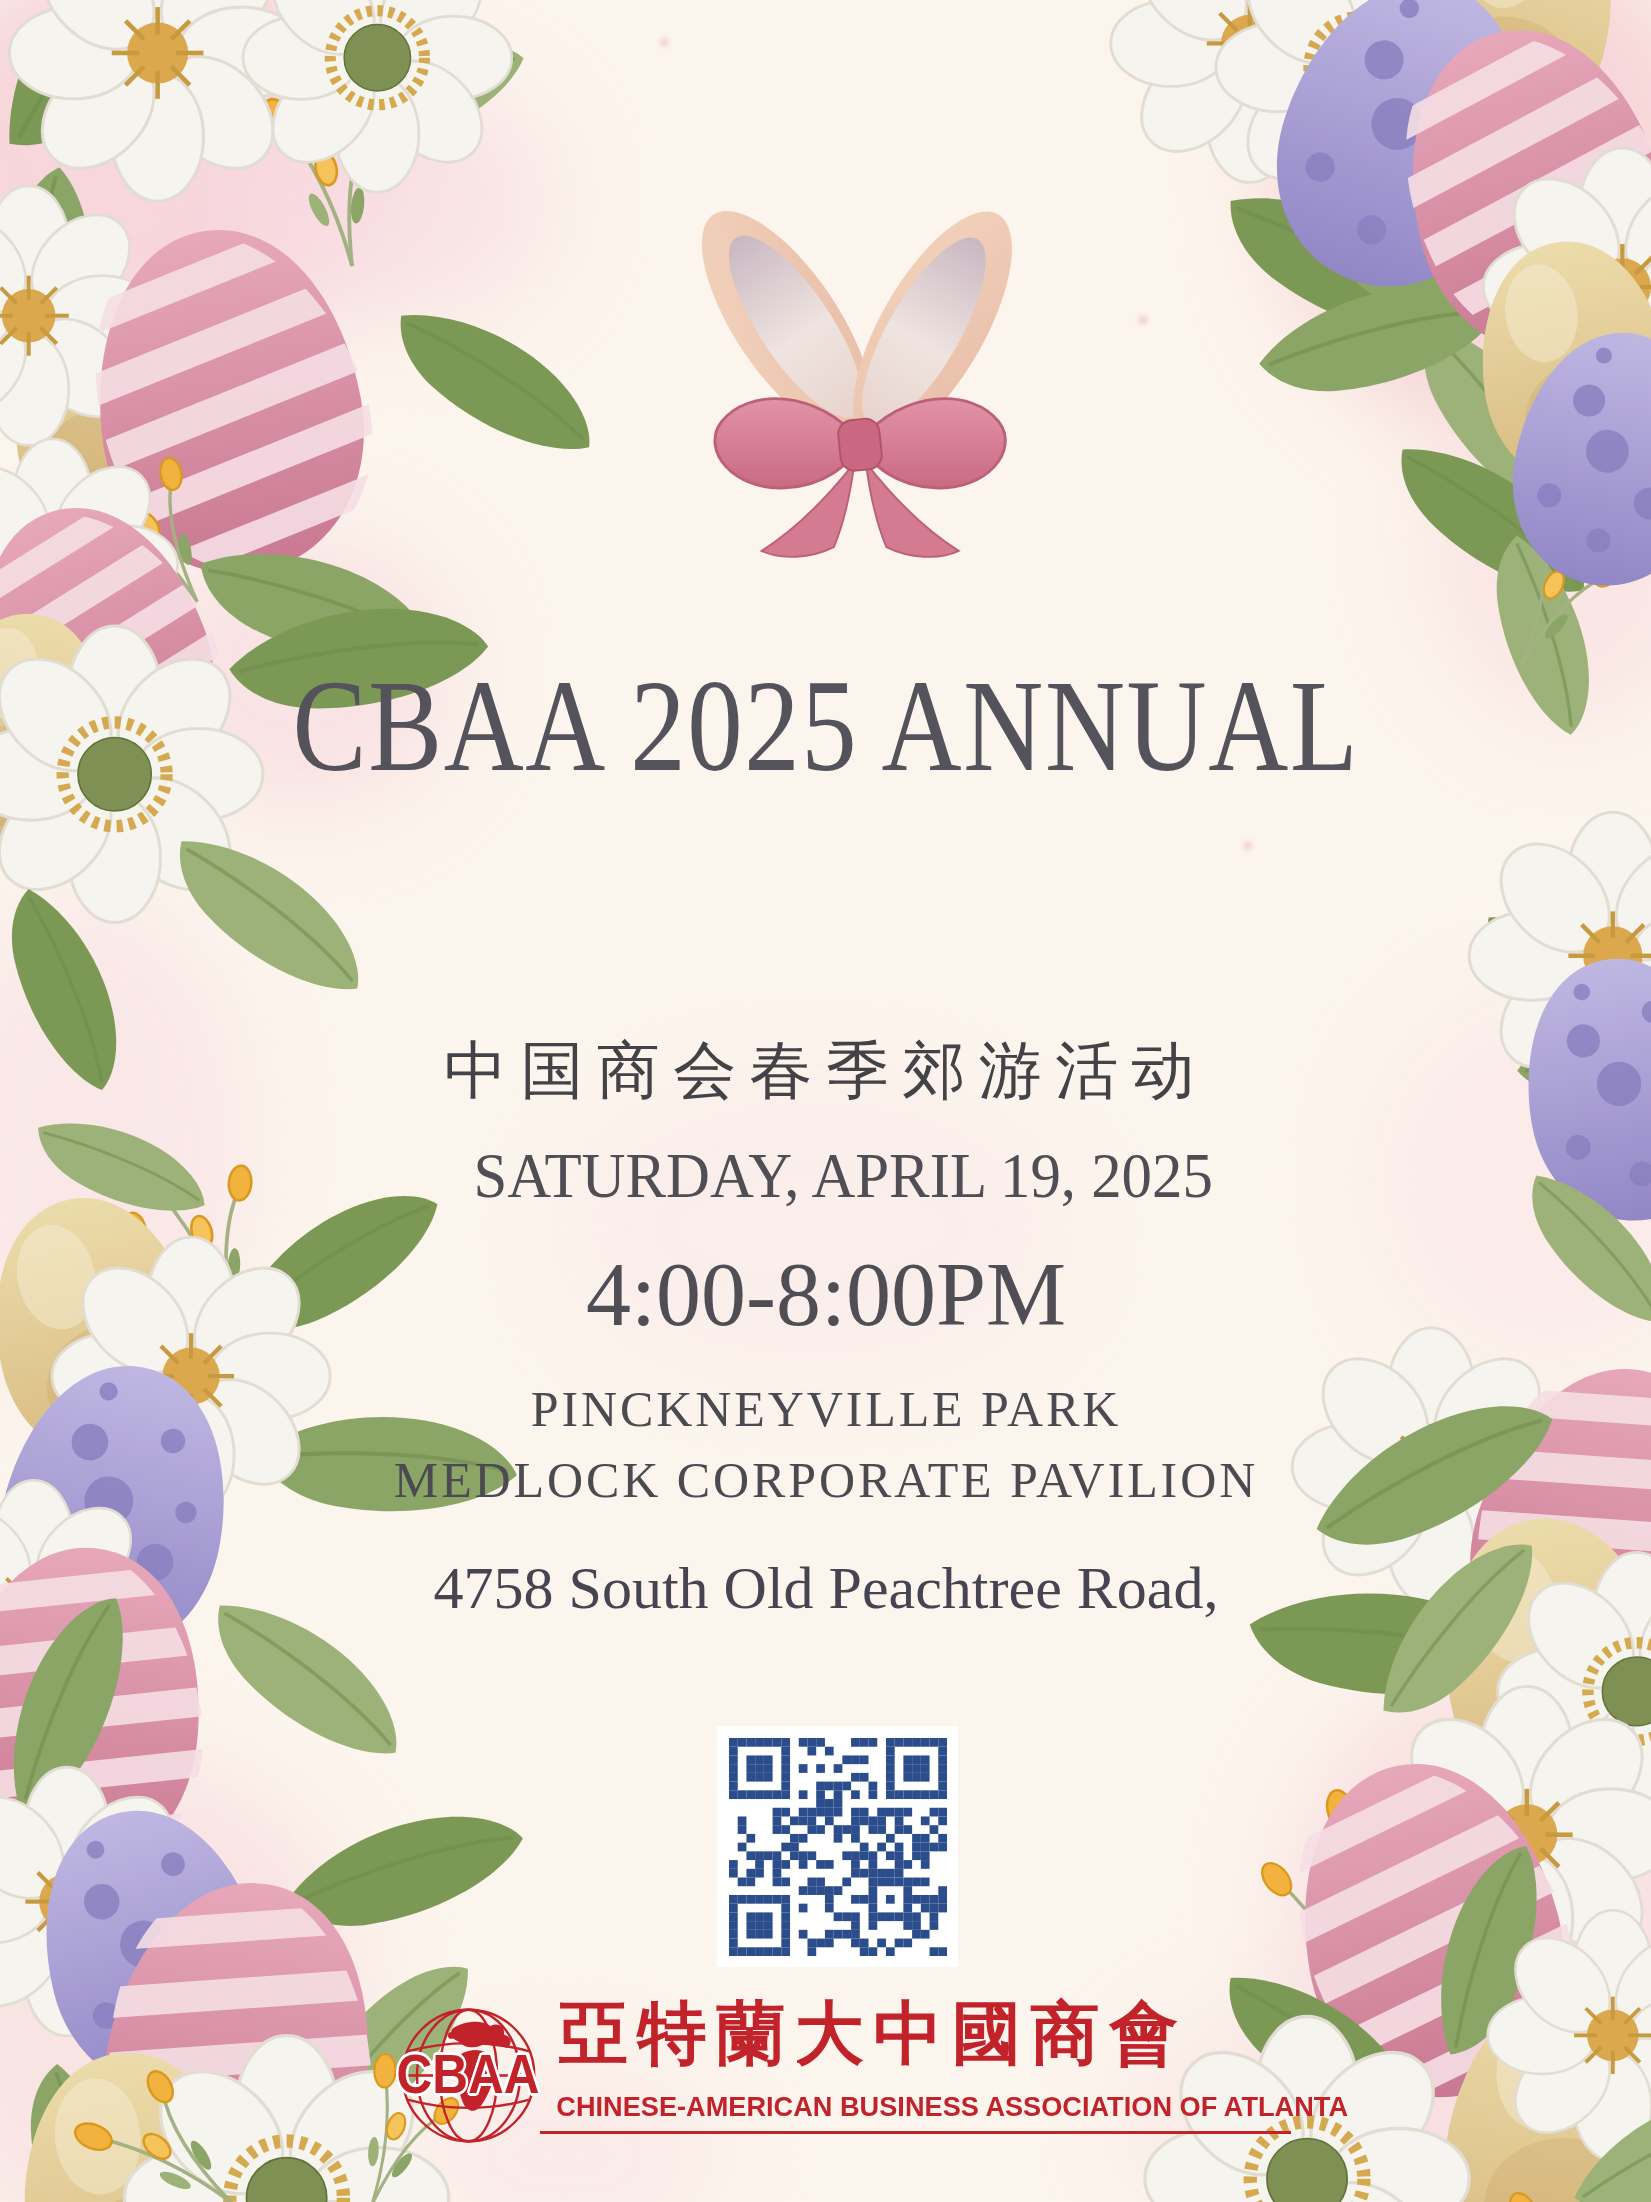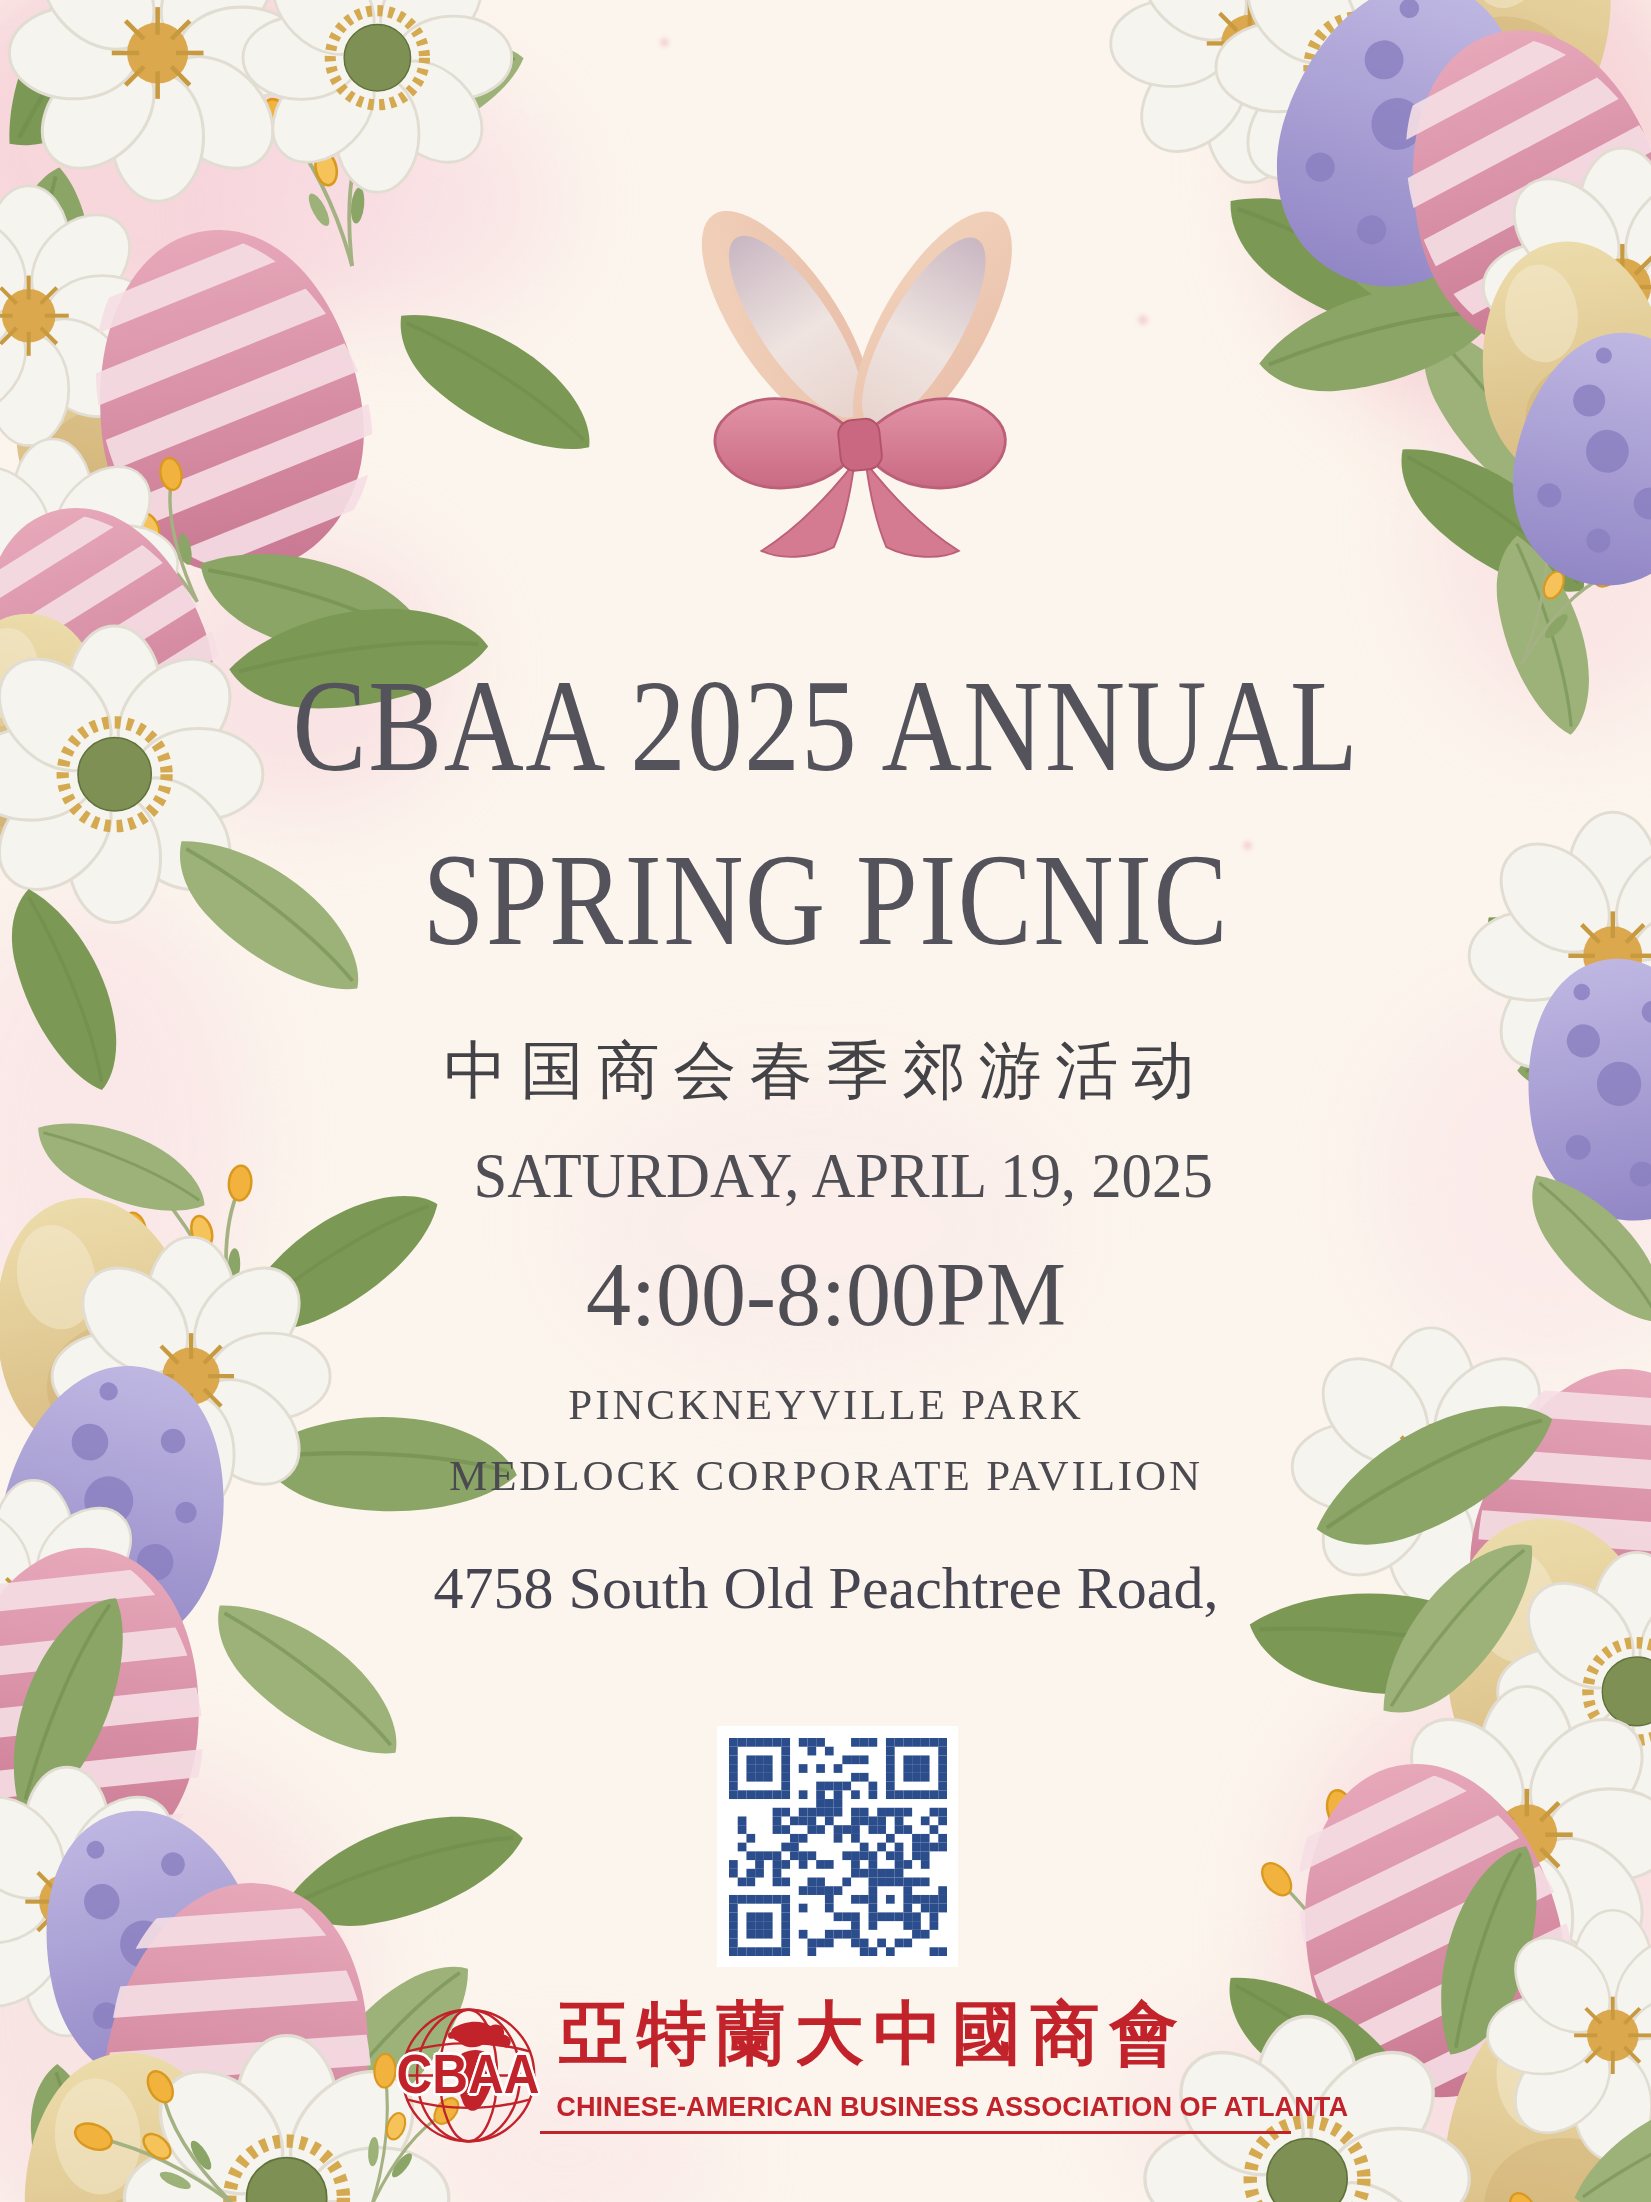--- a/index.html
+++ b/index.html
@@ -26,21 +26,21 @@
   .lfA{fill:#8aa565;} .lfB{fill:#7b9955;} .lfC{fill:#9cb278;}
 
   .txt{position:absolute;left:0;width:1652px;text-align:center;color:#54535b;}
   .squeeze{display:inline-block;transform:scaleX(0.84);transform-origin:center;}
   .title{top:660px;font-size:132px;line-height:1;letter-spacing:1.9px;}
   .title2{top:834px;}
   .zh{top:1008px;font-size:63px;letter-spacing:13.4px;color:#434347;
       font-family:"DejaVu Sans","Liberation Sans",sans-serif;font-weight:500;margin-top:20px;}
   .date{top:1139px;font-size:64px;color:#504e55;margin-left:17px;}
   .time{top:1243px;font-size:90px;color:#504e55;}
-  .venue{font-size:43px;letter-spacing:2.9px;color:#4c4a51;}
+  .venue{font-size:50px;letter-spacing:2.9px;color:#4c4a51;}
   .venue1{top:1380px;} .venue2{top:1451px;font-family:Liberation Serif, serif;}
   .addr{font-size:60px;color:#454450;}
   .addr1{top:1554px;} .addr2{top:1625px;}
 
   .qr-wrap{position:absolute;left:717px;top:1726px;background:#ffffff;padding:11.5px;line-height:0;}
 
   .logo-globe{position:absolute;left:397px;top:2004px;width:143px;height:143px;overflow:visible;}
   .logo-acronym{position:absolute;left:383px;top:2042px;width:170px;text-align:center;
       font-family:"Liberation Sans","DejaVu Sans",sans-serif;font-weight:800;font-size:55px;
       color:#c2232b;transform:scaleX(.9);transform-origin:center;
@@ -318,21 +318,20 @@
     <g transform="translate(228,300)">
       <path d="M-6,18 C-35,55 -70,90 -105,112 C-85,122 -52,120 -28,108 C-16,80 -10,48 -6,18 Z" fill="#d47b91" stroke="#bc5f78" stroke-width="2"></path>
       <path d="M6,18 C35,55 70,90 105,112 C85,122 52,120 28,108 C16,80 10,48 6,18 Z" fill="#d47b91" stroke="#bc5f78" stroke-width="2"></path>
       <path d="M0,-5 C-45,-60 -120,-62 -148,-25 C-170,5 -135,48 -80,45 C-40,43 -10,22 0,-5 Z" fill="url(#bowGrad)" stroke="#bc5f78" stroke-width="3"></path>
       <path d="M0,-5 C45,-60 120,-62 148,-25 C170,5 135,48 80,45 C40,43 10,22 0,-5 Z" fill="url(#bowGrad)" stroke="#bc5f78" stroke-width="3"></path>
       <rect x="-22" y="-28" width="44" height="54" rx="15" fill="#c96880" stroke="#b2536b" stroke-width="2" transform="rotate(-6)"></rect>
     </g>
   </svg>
 
   <div class="txt title"><span class="squeeze">CBAA 2025 ANNUAL</span></div>
-  <div class="txt title title2"><span class="squeeze">SPRING PICNIC</span></div>
   <div class="txt zh">中国商会春季郊游活动</div>
   <div class="txt date"><span class="squeeze" style="transform:scaleX(.95)">SATURDAY, APRIL 19, 2025</span></div>
   <div class="txt time">4:00-8:00PM</div>
   <div class="txt venue venue1">PINCKNEYVILLE PARK</div>
   <div class="txt venue venue2">MEDLOCK CORPORATE PAVILION</div>
   <div class="txt addr addr1">4758 South Old Peachtree Road,</div>
 
   <div class="qr-wrap">
     <svg id="qr" width="218" height="218" viewBox="0 0 225 225">
         <rect x="0" y="0" width="9" height="9" fill="#2b4d8b"></rect>

